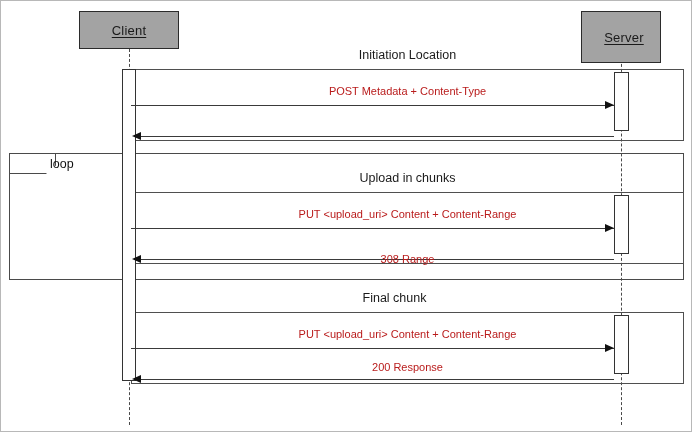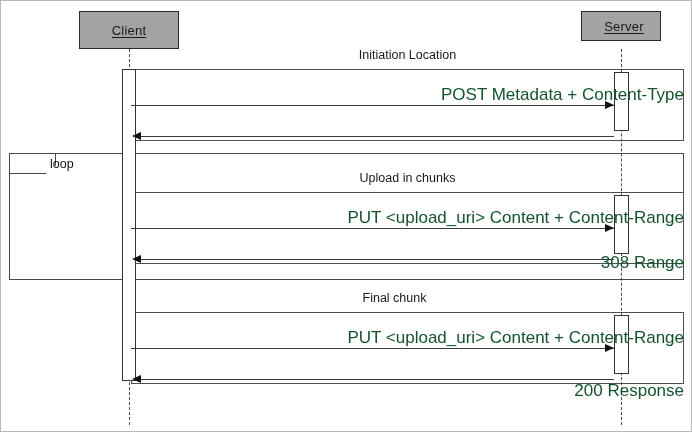--- a/index.html
+++ b/index.html
@@ -57,23 +57,23 @@
     text-align:center;
     font-size:12.5px;
     color:#1a1a1a;
     z-index:22;
     pointer-events:none;
     white-space:nowrap;
   }
   
   .msg-label{
     position:absolute;
-    text-align:right;
-    font-size:17px;
-    color:#14532d;
+    text-align:center;
+    font-size:11px;
+    color:#b91c1c;
     z-index:35;
     white-space:nowrap;
   }
   .msg-line{
     position:absolute;
     height:0;
     border-top:1.4px solid #3a3a3a;
     z-index:32;
   }
   .arrowhead{
@@ -150,29 +150,29 @@
   <div class="arrowhead arrow-right" style="left:604px;top:222.5px;"></div>
 
   <div class="msg-label" style="left:130px;width:553px;top:252px;">308 Range</div>
   <div class="msg-line" style="left:135px;top:258px;width:478px;"></div>
   <div class="arrowhead arrow-left" style="left:131px;top:253.5px;"></div>
 
   <div class="msg-label" style="left:130px;width:553px;top:327px;">PUT &lt;upload_uri&gt; Content + Content-Range</div>
   <div class="msg-line" style="left:130px;top:347px;width:483px;"></div>
   <div class="arrowhead arrow-right" style="left:604px;top:342.5px;"></div>
 
-  <div class="msg-label" style="left:130px;width:553px;top:360px;margin-top:20px;">200 Response</div>
+  <div class="msg-label" style="left:130px;width:553px;top:360px;">200 Response</div>
   <div class="msg-line" style="left:135px;top:378px;width:478px;"></div>
   <div class="arrowhead arrow-left" style="left:131px;top:373.5px;"></div>
 
   <div class="activation" style="left:121px;top:68px;width:14px;height:312px;"></div>
   <div class="activation" style="left:613px;top:71px;width:15px;height:59px;"></div>
   <div class="activation" style="left:613px;top:194px;width:15px;height:59px;"></div>
   <div class="activation" style="left:613px;top:314px;width:15px;height:59px;"></div>
 
   <div class="participant" style="left:78px;top:10px;width:100px;height:38px;">
     <span class="plabel">Client</span>
   </div>
-  <div class="participant" style="left:580px;top:10px;width:80px;height:30px;padding-left:6px;">
+  <div class="participant" style="left:580px;top:10px;width:80px;height:52px;padding-left:6px;">
     <span class="plabel">Server</span>
   </div>
 
 </div>
 
 </body></html>

